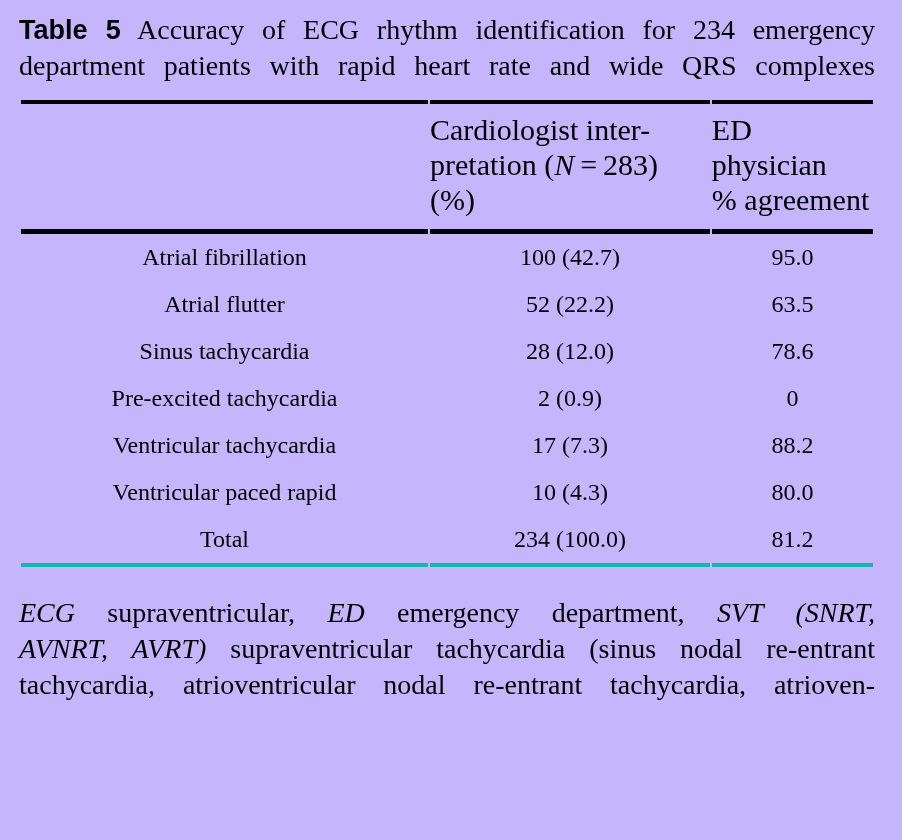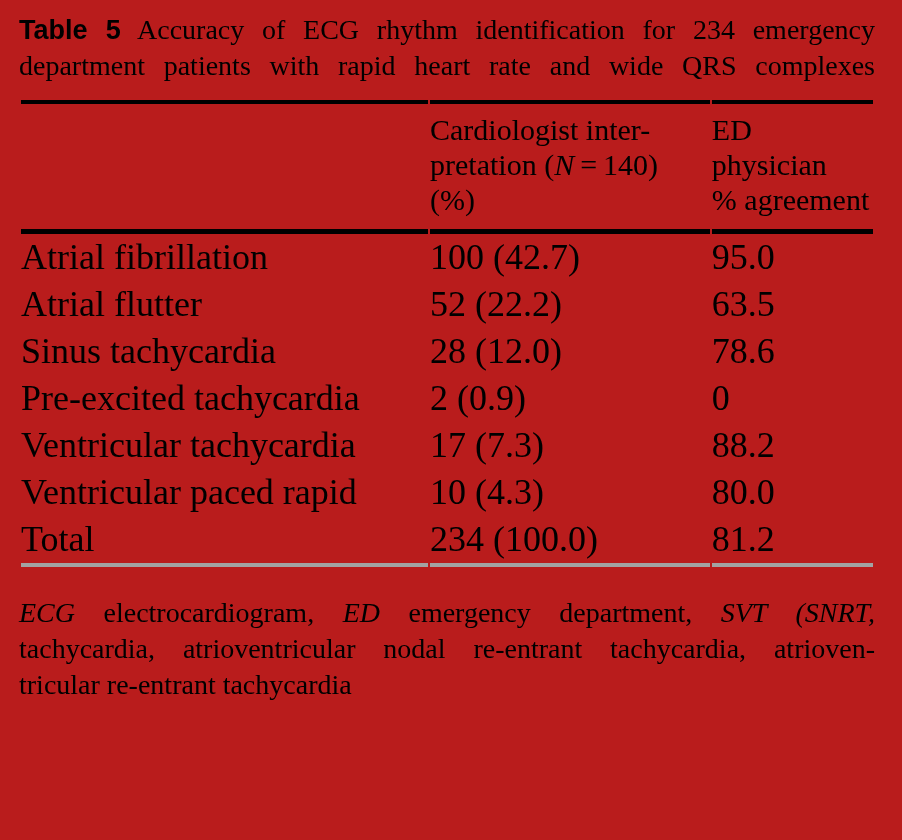--- a/index.html
+++ b/index.html
@@ -2,21 +2,21 @@
 <html><head>
 <meta charset="utf-8">
 <style>
   html, body { margin: 0; padding: 0; background: #ffffff; }
   .page {
     position: relative;
     box-sizing: border-box;
     width: 902px;
     height: 840px;
     padding: 12px 27px 0 19px;
-    background: #b91c1c;
+    background: #c4b5fd;
     color: #000000;
     font-family: "Liberation Serif", serif;
     overflow: hidden;
   }
   .caption {
     font-size: 28px;
     line-height: 36px;
   }
   .line { display: block; }
   .justify {
@@ -43,31 +43,31 @@
     border-top: 4px solid #000;
     border-bottom: 5px solid #000;
     font-weight: 400;
     text-align: left;
     vertical-align: top;
     font-size: 30px;
     line-height: 35px;
     padding: 8px 0 12px 0;
   }
   table.data td {
-    font-size: 36px;
+    font-size: 24px;
     line-height: 47px;
     height: 47px;
     padding: 0;
     vertical-align: middle;
-    text-align: left;
+    text-align: center;
     white-space: nowrap;
     overflow: hidden;
   }
   table.data tbody tr:last-child td {
-    border-bottom: 4px solid #a3a3a3;
+    border-bottom: 4px solid #14b8a6;
   }
   .header-n { font-style: italic; }
   .footnote {
     margin-top: 28px;
     font-size: 28px;
     line-height: 36px;
   }
 </style>
 </head>
 <body>
@@ -83,21 +83,21 @@
     <colgroup>
       <col class="c1">
       <col class="c2">
       <col class="c3">
     </colgroup>
     <thead>
       <tr>
         <th></th>
         <th>
           <span>Cardiologist inter-</span><br>
-          <span>pretation (</span><span class="header-n">N</span><span> = 140)</span><br>
+          <span>pretation (</span><span class="header-n">N</span><span> = 283)</span><br>
           <span>(%)</span>
         </th>
         <th>
           <span>ED physician</span><br>
           <span>% agreement</span>
         </th>
       </tr>
     </thead>
     <tbody>
         <tr>
@@ -132,18 +132,18 @@
         </tr>
         <tr>
           <td>Total</td>
           <td>234 (100.0)</td>
           <td>81.2</td>
         </tr>
       </tbody>
   </table>
 
   <div class="footnote">
-    <div class="line justify"><span class="seg-italic">ECG</span><span> electrocardiogram, </span><span class="seg-italic">ED</span><span> emergency department, </span><span class="seg-italic">SVT (SNRT,</span></div>
+    <div class="line justify"><span class="seg-italic">ECG</span><span> supraventricular, </span><span class="seg-italic">ED</span><span> emergency department, </span><span class="seg-italic">SVT (SNRT,</span></div>
+    <div class="line justify"><span class="seg-italic">AVNRT, AVRT)</span><span> supraventricular tachycardia (sinus nodal re-entrant</span></div>
     <div class="line justify"><span>tachycardia, atrioventricular nodal re-entrant tachycardia, atrioven-</span></div>
-    <div class="line"><span>tricular re-entrant tachycardia</span></div>
   </div>
 
 </div>
 
 </body></html>

